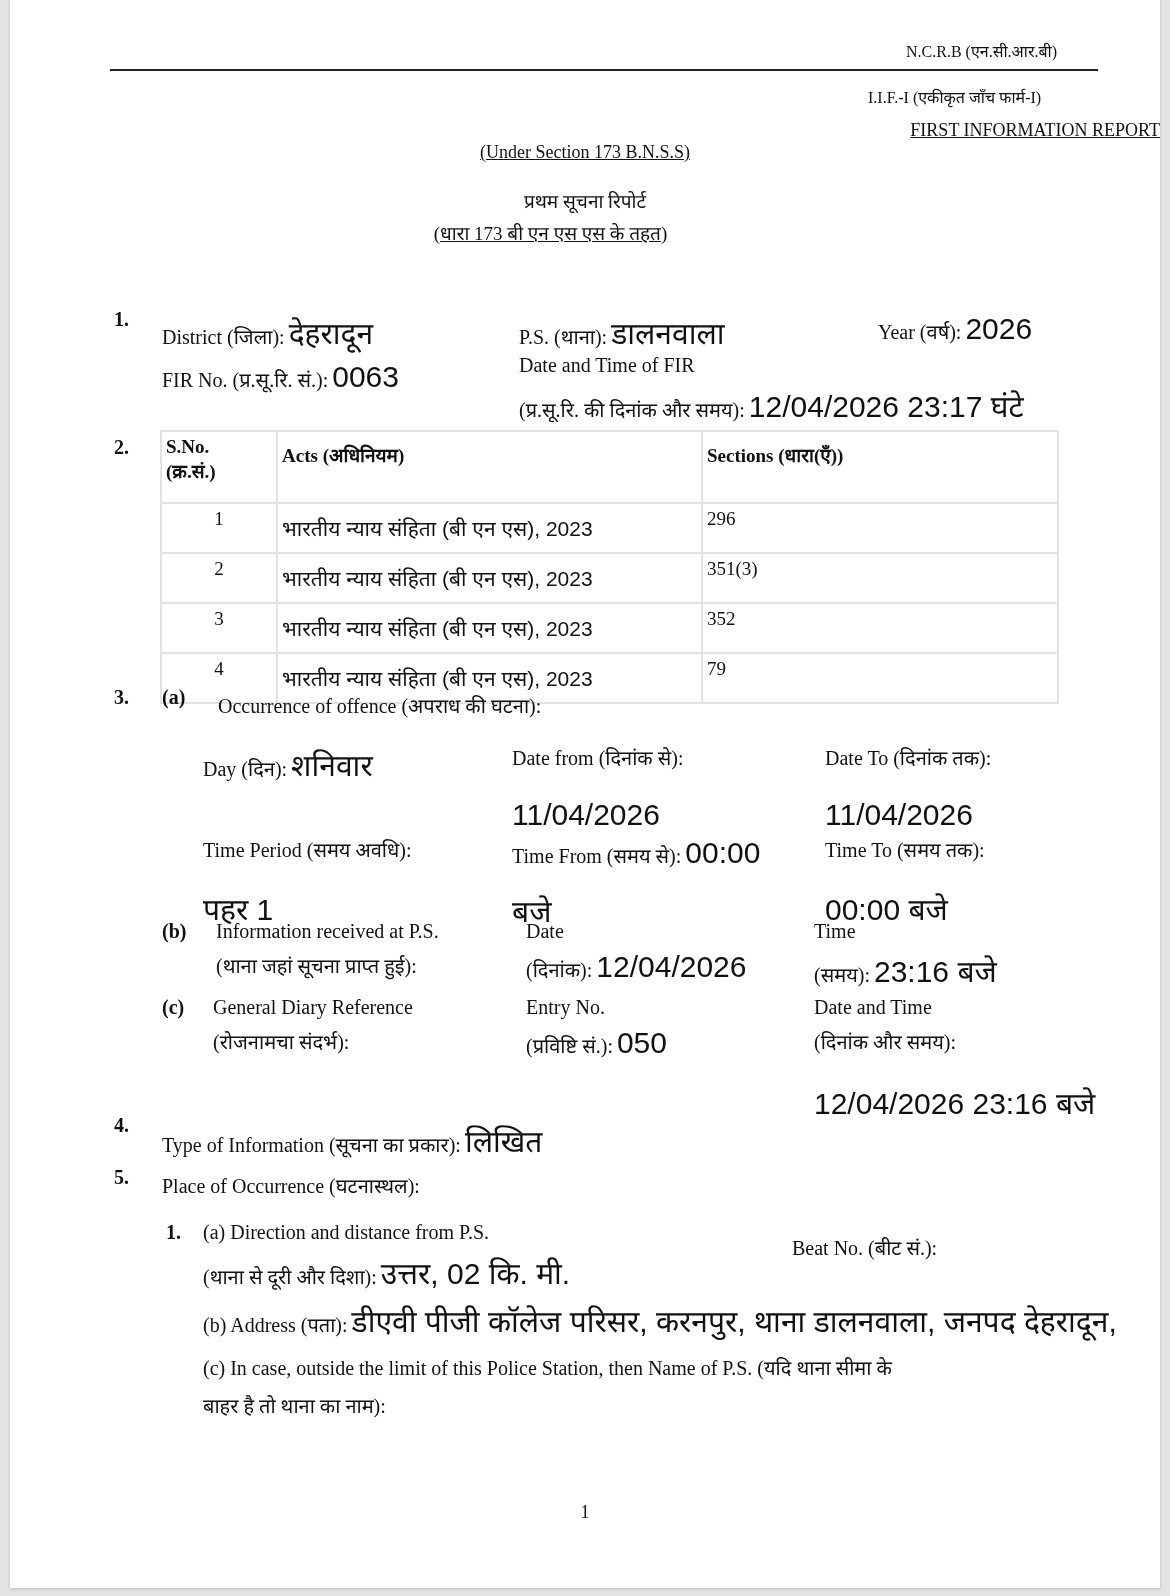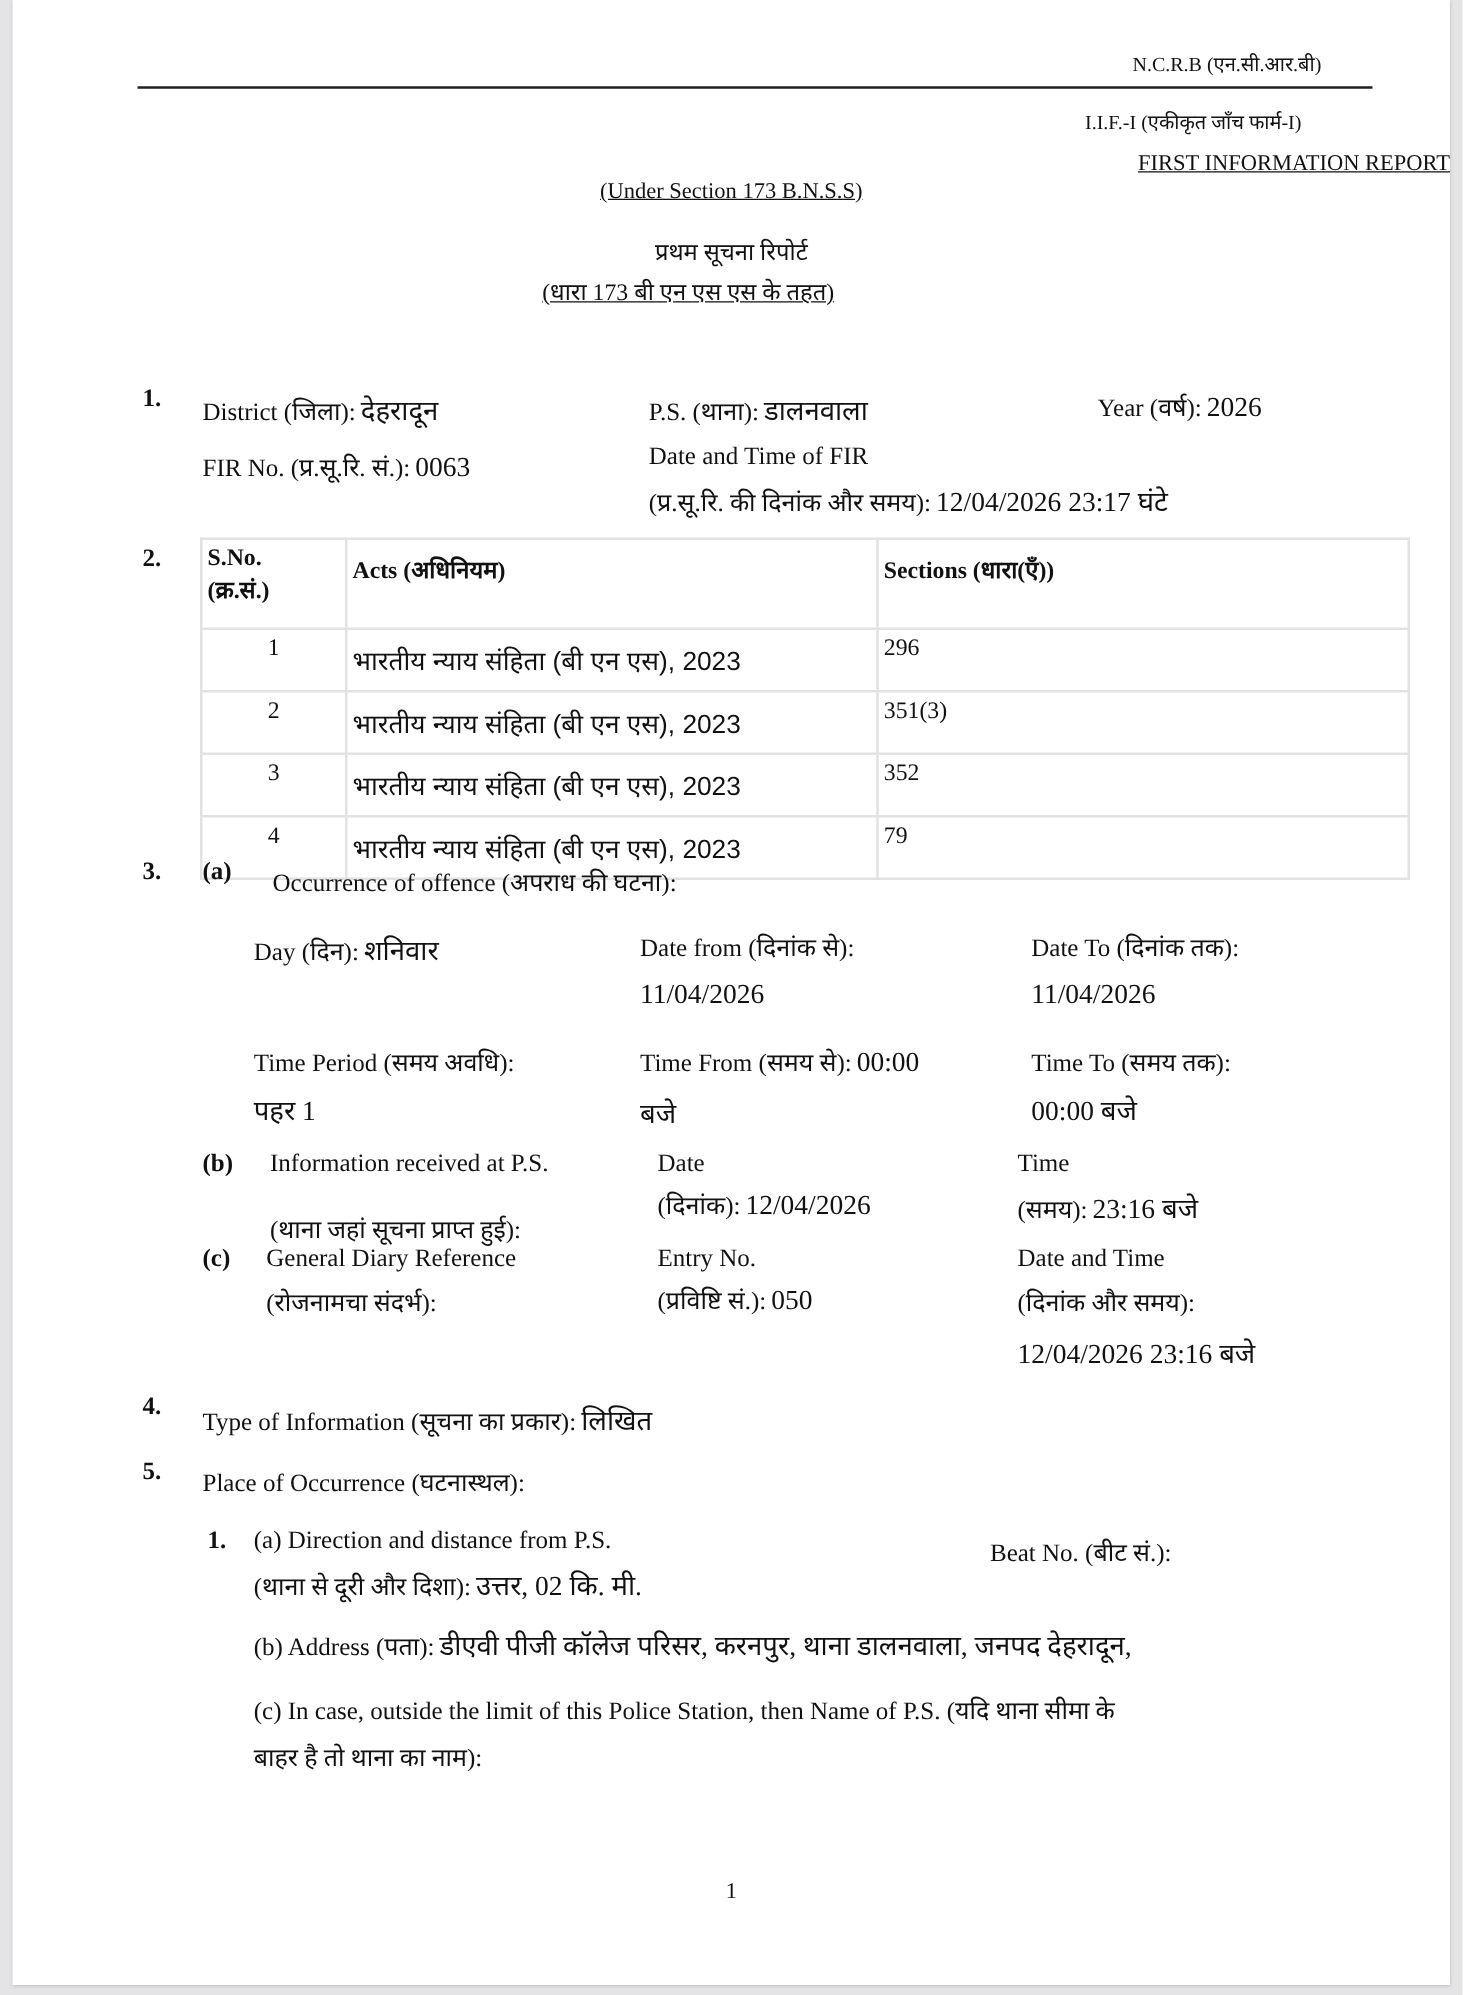--- a/index.html
+++ b/index.html
@@ -2,25 +2,25 @@
 <html><head>
 <meta charset="utf-8">
 <style>
   html, body { margin:0; padding:0; }
   body { width:1170px; height:1596px; background:#e4e4e6; position:relative; overflow:hidden;
          font-family:"Liberation Serif", serif; color:#111; }
   .page { position:absolute; left:10px; top:0; width:1150px; height:1588px; background:#fff;
           box-shadow:0 1px 3px rgba(0,0,0,0.18); }
   .abs { position:absolute; white-space:nowrap; }
   .lbl { font-family:"Liberation Serif", serif; font-weight:normal; font-size:20px; }
-  .val { font-family:Liberation Serif, serif; font-weight:normal; font-size:22px; }
+  .val { font-family:Liberation Sans, sans-serif; font-weight:normal; font-size:30px;margin-top:16px; }
   .num { font-family:"Liberation Serif", serif; font-weight:bold; font-size:20px; }
   .u { text-decoration:underline; }
   .hr { position:absolute; left:100px; top:69px; width:988px; height:2px; background:#222; }
-  table.acts { position:absolute; left:150px; top:430px; width:968px; border-collapse:collapse; }
+  table.acts { position:absolute; left:150px; top:430px; width:899px; border-collapse:collapse; }
   table.acts td { border:2px solid #e2e2e2; vertical-align:top; padding:4px 4px; height:34px; }
   table.acts tr.head td { height:56px; }
   .th { font-family:"Liberation Serif", serif; font-weight:bold; font-size:19px; }
   .sno { text-align:center; font-family:"Liberation Serif", serif; font-size:19px; }
   .actcell { font-family:"Liberation Sans", sans-serif; font-size:21px; padding-top:10px !important; }
   .seccell { font-family:"Liberation Serif", serif; font-size:19px; }
 </style>
 </head>
 <body>
 
@@ -110,21 +110,21 @@
   <div class="abs" style="left:502px; top:836px;">
     <span class="lbl">Time From (समय से):</span>
     <span class="val">00:00</span>
   </div>
   <div class="abs val" style="left:502px; top:874px;">बजे</div>
   <div class="abs lbl" style="left:815px; top:836px;">Time To (समय तक):</div>
   <div class="abs val" style="left:815px; top:872px;">00:00 बजे</div>
 
   <div class="abs num" style="left:152px; top:920px;">(b)</div>
   <div class="abs lbl" style="left:206px; top:920px;">Information received at P.S.</div>
-  <div class="abs lbl" style="left:206px; top:952px;margin-top:17px;">(थाना जहां सूचना प्राप्त हुई):</div>
+  <div class="abs lbl" style="left:206px; top:952px;">(थाना जहां सूचना प्राप्त हुई):</div>
   <div class="abs lbl" style="left:516px; top:920px;">Date</div>
   <div class="abs" style="left:516px; top:950px;">
     <span class="lbl">(दिनांक):</span>
     <span class="val">12/04/2026</span>
   </div>
   <div class="abs lbl" style="left:804px; top:920px;">Time</div>
   <div class="abs" style="left:804px; top:950px;">
     <span class="lbl">(समय):</span>
     <span class="val">23:16 बजे</span>
   </div>

